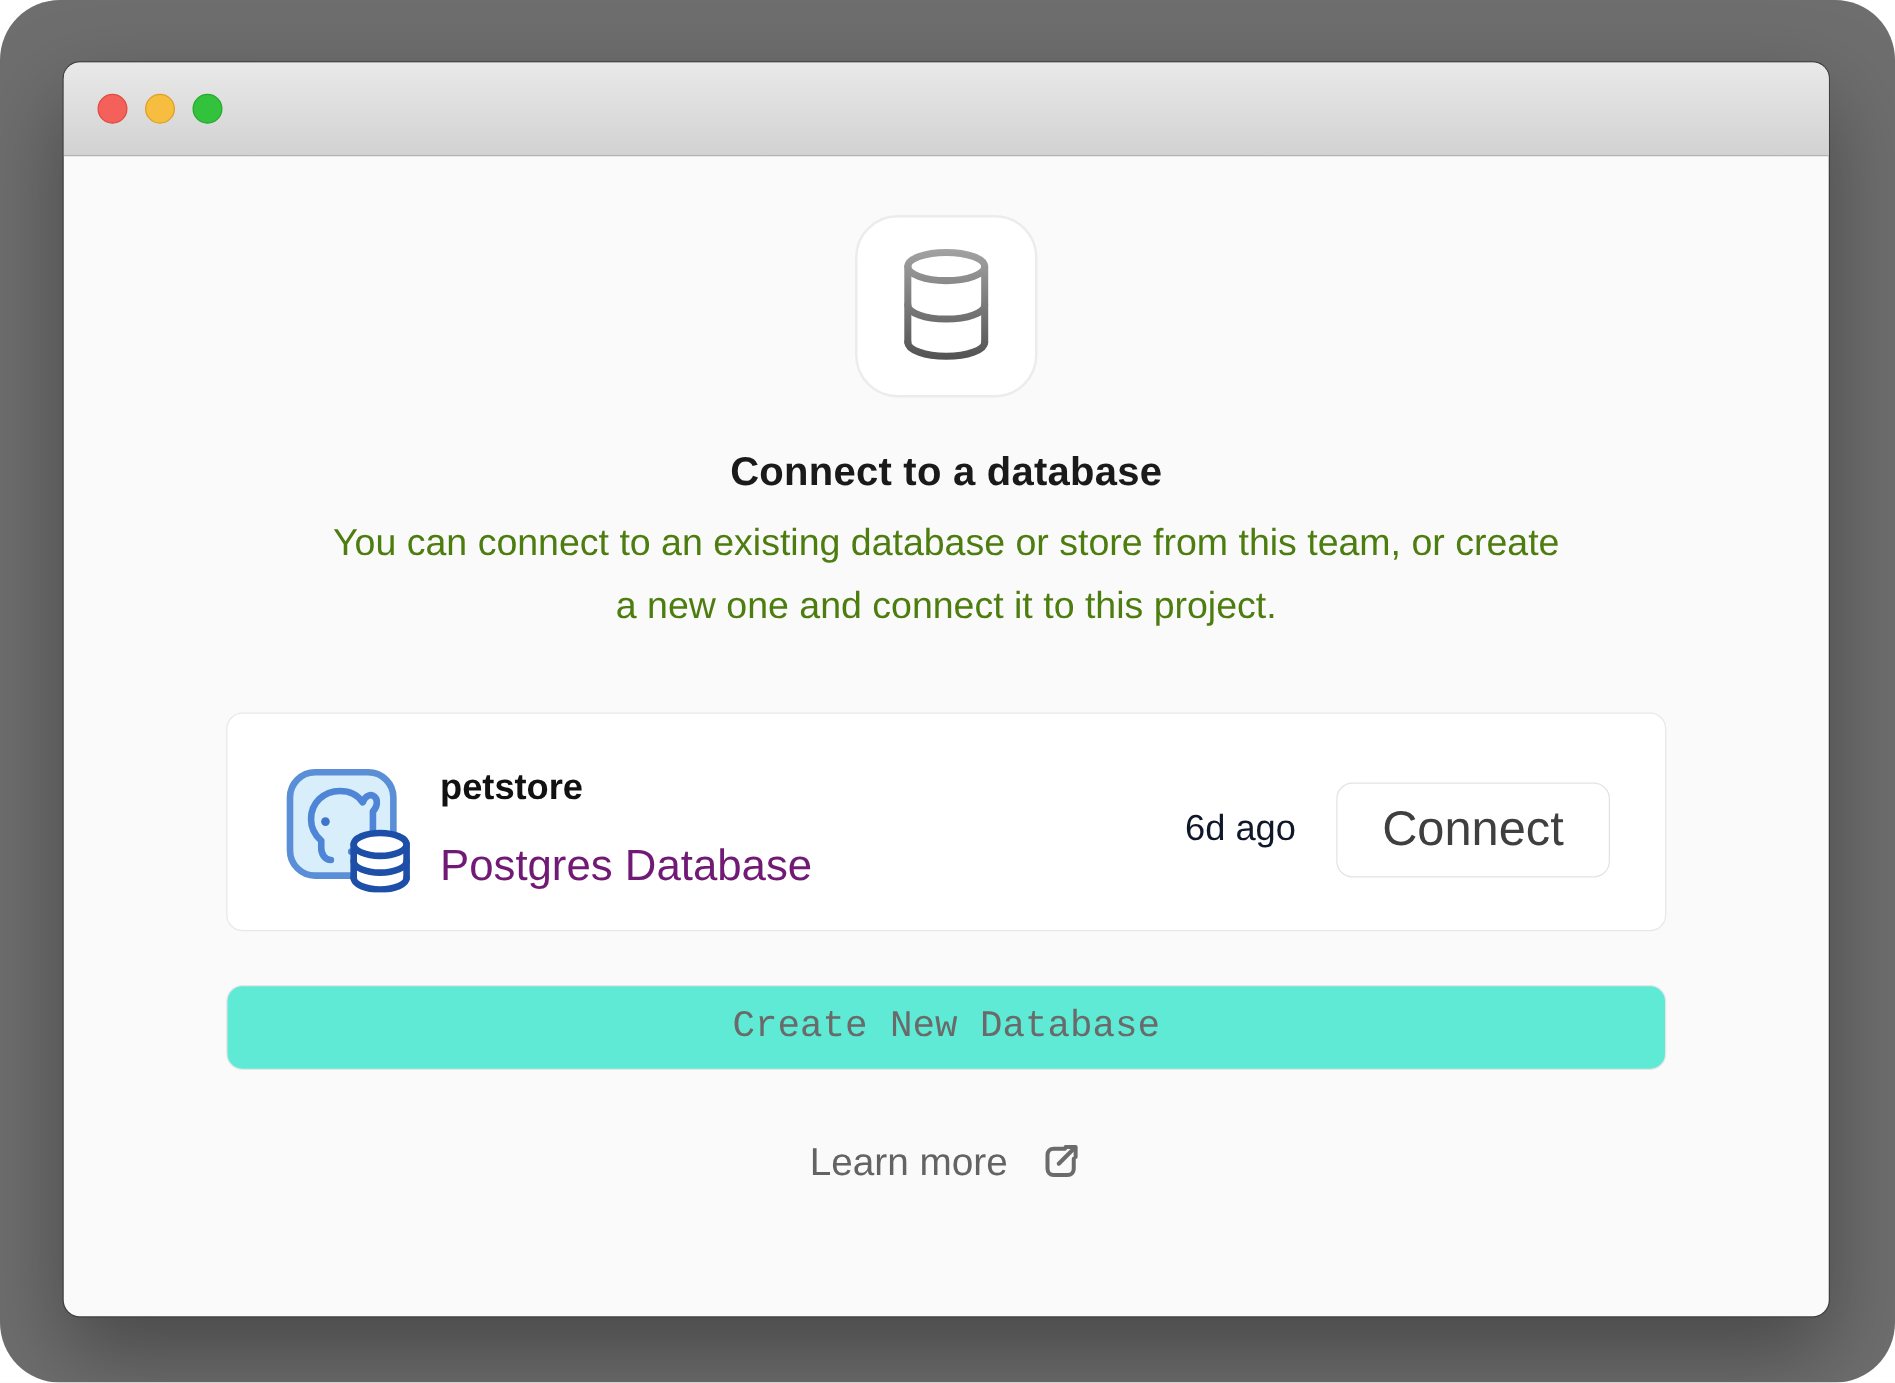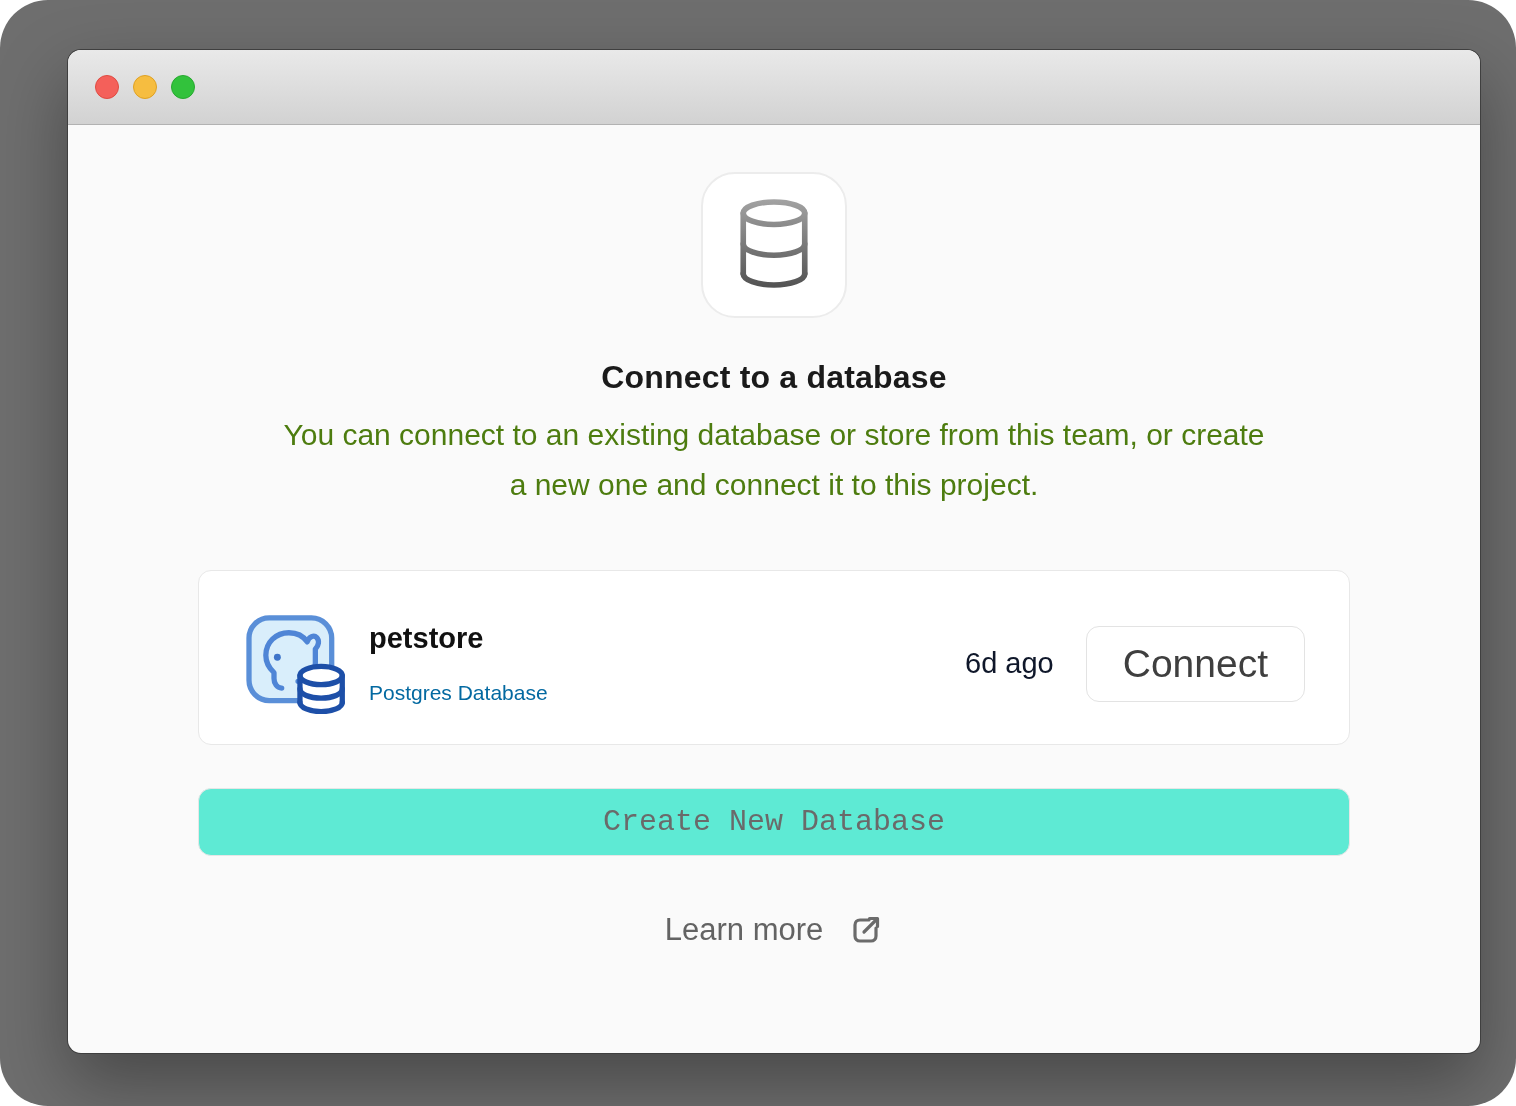--- a/index.html
+++ b/index.html
@@ -8,21 +8,21 @@
 
   .backdrop {
     position: absolute; inset: 0;
     background: #6e6e6e;
     border-radius: 48px;
     overflow: hidden;
   }
 
   .window {
     position: absolute;
-    left: 68px; top: 50px;
+    left: 51px; top: 50px;
     width: 1412px; height: 1003px;
     background: #fafafa;
     border-radius: 13px;
     box-shadow: 0 0 0 1px #3f3f3f, 0 30px 70px rgba(0,0,0,0.35);
     overflow: hidden;
   }
 
   .titlebar {
     height: 75px;
     background: linear-gradient(#e9e9e9, #d2d2d2);
@@ -77,21 +77,21 @@
     background: #ffffff;
     border: 1.5px solid #e8e8e8;
     border-radius: 13px;
     display: flex;
     align-items: center;
     padding: 12px 44px 0 46px;
   }
   .db-icon { width: 108px; height: 100px; flex: none; }
   .db-text { margin-left: 16px; }
   .db-name { font-size: 29px; font-weight: 700; color: #111111; }
-  .db-type { font-size: 21px; color: #0369a1; margin-top: 26px; }
+  .db-type { font-size: 35px; color: #701a75; margin-top: 26px; }
   .db-spacer { flex: 1; }
   .db-age { font-size: 29px; color: #0f172a; margin-right: 32px; }
   .connect-btn {
     height: 76px;
     padding: 0 36px;
     background: #ffffff;
     border: 1.5px solid #e3e3e3;
     border-radius: 13px;
     font-family: "Liberation Sans", sans-serif;
     font-size: 39px;
@@ -108,21 +108,20 @@
     border-radius: 13px;
     font-family: Liberation Mono, monospace;
     font-size: 30px;
     color: #6a6a6a;
     cursor: pointer;
   }
 
   .learn-more {
     margin-top: 56px;
     display: flex;
-    align-items: center;
     gap: 26px;
     text-decoration: none;
     font-size: 31px;
     font-weight: 500;
     color: #636363;
     cursor: pointer;
   }
   .ext-icon { width: 34px; height: 34px; }
 </style>
 </head>

